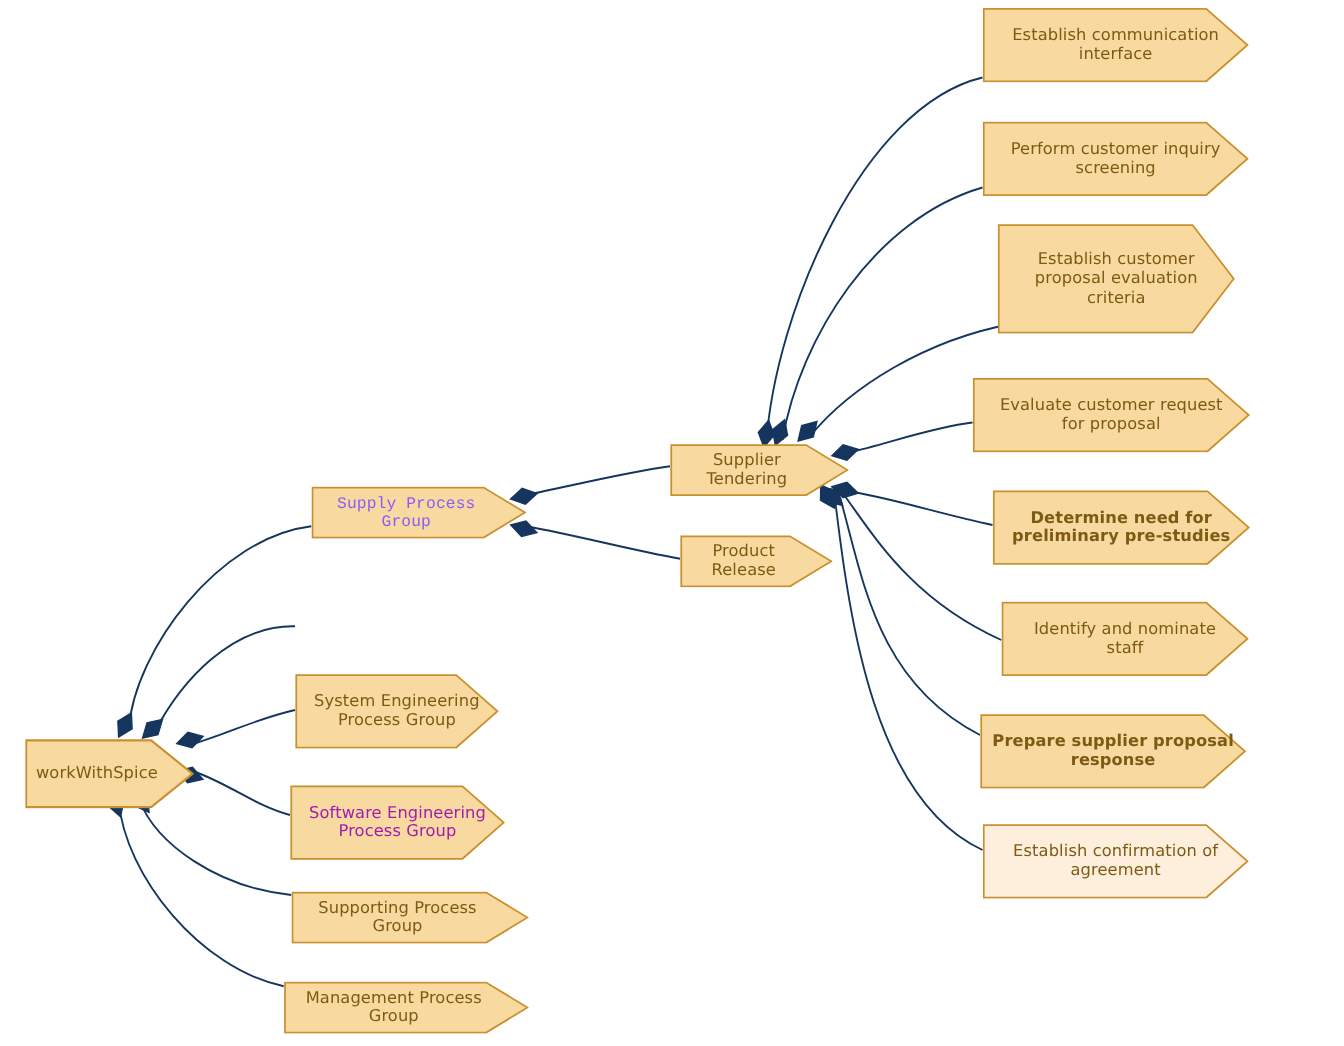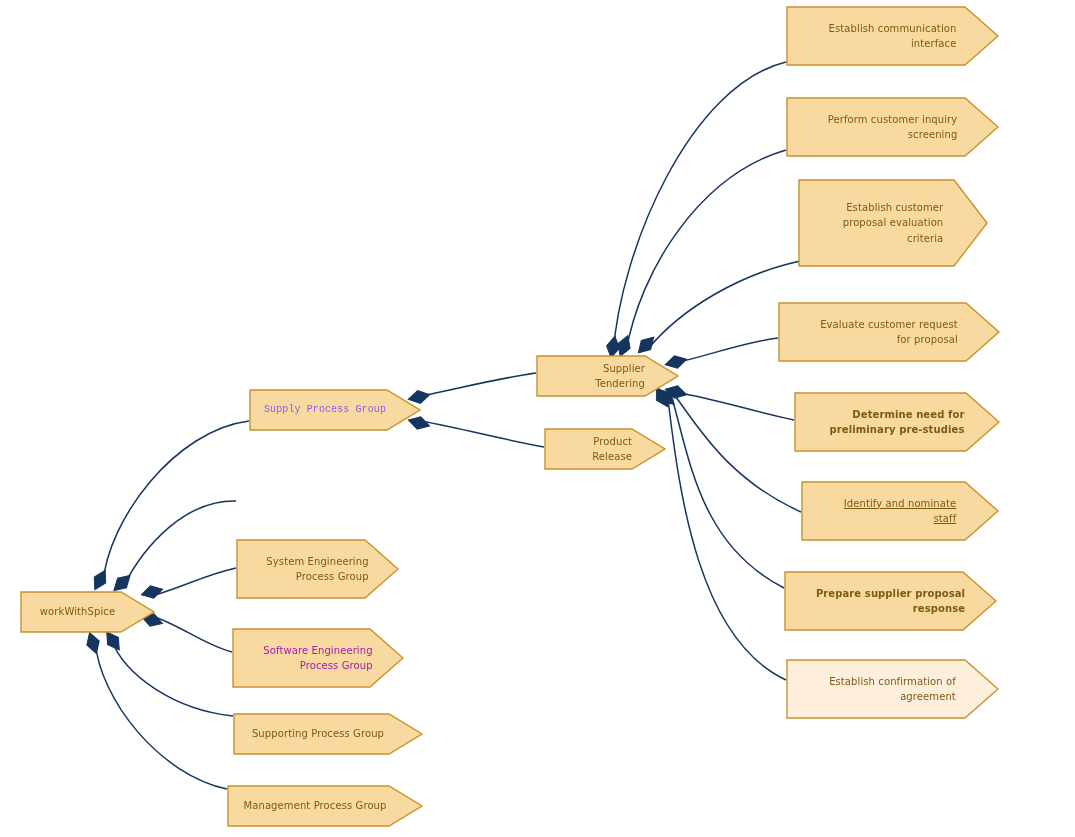--- a/index.html
+++ b/index.html
@@ -1,20 +1,20 @@
 <!DOCTYPE html>
 <html><head>
 <meta charset="utf-8">
 <style>
   html,body{margin:0;padding:0;background:#ffffff;}
   #stage{position:relative;width:1075px;height:837px;background:#ffffff;
          font-family:"DejaVu Sans","Liberation Sans",sans-serif;overflow:hidden;}
   #edges{position:absolute;left:0;top:0;width:1075px;height:837px;}
   .node{position:absolute;box-sizing:border-box;display:flex;align-items:center;
-        justify-content:center;text-align:right;color:#7F5A13;font-size:10px;
+        justify-content:center;text-align:center;color:#7F5A13;font-size:13px;
         line-height:15.5px;letter-spacing:.1px;}
   .node .lbl{position:relative;z-index:2;padding:0 6px;white-space:pre-line;}
   .node .shape{position:absolute;left:0;top:0;width:100%;height:100%;z-index:1;}
   .pad-l .lbl{padding-left:14px;padding-right:34px;}
 </style>
 </head>
 <body>
 
 <div id="stage">
   <svg id="edges" viewBox="0 0 1075 837" xmlns="http://www.w3.org/2000/svg">
@@ -73,21 +73,21 @@
       <g transform="translate(676,392) rotate(14)">
         <polygon points="-11,0 0,-6.5 11,0 0,6.5" fill="#15355F" stroke="#15355F" stroke-width="1"></polygon>
       </g>
       <g transform="translate(666,397) rotate(42)">
         <polygon points="-11,0 0,-6.5 11,0 0,6.5" fill="#15355F" stroke="#15355F" stroke-width="1"></polygon>
       </g>
       <g transform="translate(662,397) rotate(60)">
         <polygon points="-11,0 0,-6.5 11,0 0,6.5" fill="#15355F" stroke="#15355F" stroke-width="1"></polygon>
       </g>
     </svg>
-<div class="node pad-l" style="left: 20px; top: 591px; width: 135px; height: 42px;">
+<div class="node pad-l" style="left: 20px; top: 591px; width: 135px; height: 56px;">
       <svg class="shape" viewBox="0 0 135 42" preserveAspectRatio="none">
         <polygon points="1,1 101,1 134,21 101,41 1,41" fill="#F8D9A0" stroke="#C8912E" stroke-width="1.4" stroke-linejoin="miter"></polygon>
       </svg>
       <span class="lbl" style="color: rgb(127, 90, 19);">workWithSpice</span>
     </div>
     <div class="node pad-l" style="left: 249px; top: 389px; width: 172px; height: 42px;">
       <svg class="shape" viewBox="0 0 172 42" preserveAspectRatio="none">
         <polygon points="1,1 138,1 171,21 138,41 1,41" fill="#F8D9A0" stroke="#C8912E" stroke-width="1.4" stroke-linejoin="miter"></polygon>
       </svg>
       <span class="lbl" style="color: #8b5cf6; font-family: Liberation Mono, monospace;">Supply Process Group</span>
@@ -159,21 +159,21 @@
       <span class="lbl" style="color: rgb(127, 90, 19);">Evaluate customer request
 for proposal</span>
     </div>
     <div class="node" style="left: 794px; top: 392px; width: 206px; height: 60px;">
       <svg class="shape" viewBox="0 0 206 60" preserveAspectRatio="none">
         <polygon points="1,1 172,1 205,30 172,59 1,59" fill="#F8D9A0" stroke="#C8912E" stroke-width="1.4" stroke-linejoin="miter"></polygon>
       </svg>
       <span class="lbl" style="color: rgb(127, 90, 19); font-weight: bold;">Determine need for
 preliminary pre-studies</span>
     </div>
-    <div class="node" style="left: 801px; top: 481px; width: 198px; height: 60px; text-decoration: underline;">
+    <div class="node" style="left: 801px; top: 481px; width: 198px; height: 60px;">
       <svg class="shape" viewBox="0 0 198 60" preserveAspectRatio="none">
         <polygon points="1,1 164,1 197,30 164,59 1,59" fill="#F8D9A0" stroke="#C8912E" stroke-width="1.4" stroke-linejoin="miter"></polygon>
       </svg>
       <span class="lbl" style="color: rgb(127, 90, 19);">Identify and nominate
 staff</span>
     </div>
     <div class="node" style="left: 784px; top: 571px; width: 213px; height: 60px; font-weight: bold;">
       <svg class="shape" viewBox="0 0 213 60" preserveAspectRatio="none">
         <polygon points="1,1 179,1 212,30 179,59 1,59" fill="#F8D9A0" stroke="#C8912E" stroke-width="1.4" stroke-linejoin="miter"></polygon>
       </svg>

